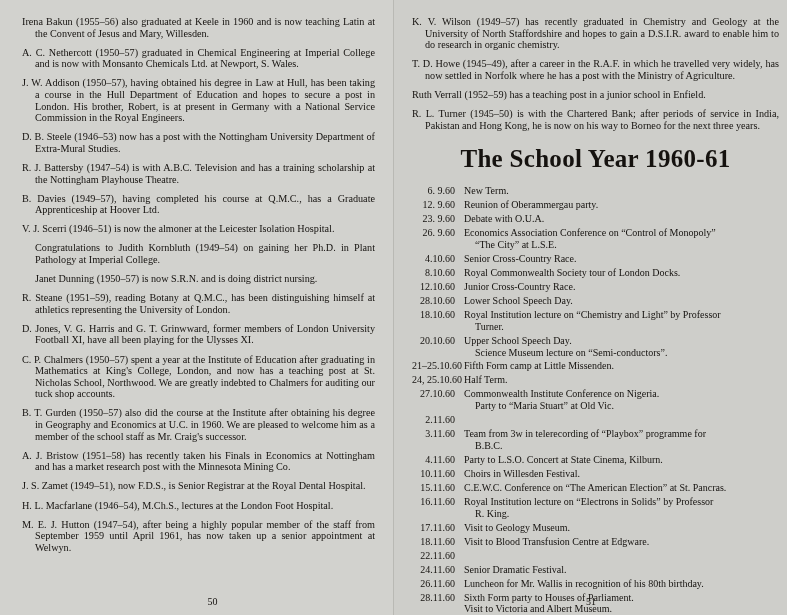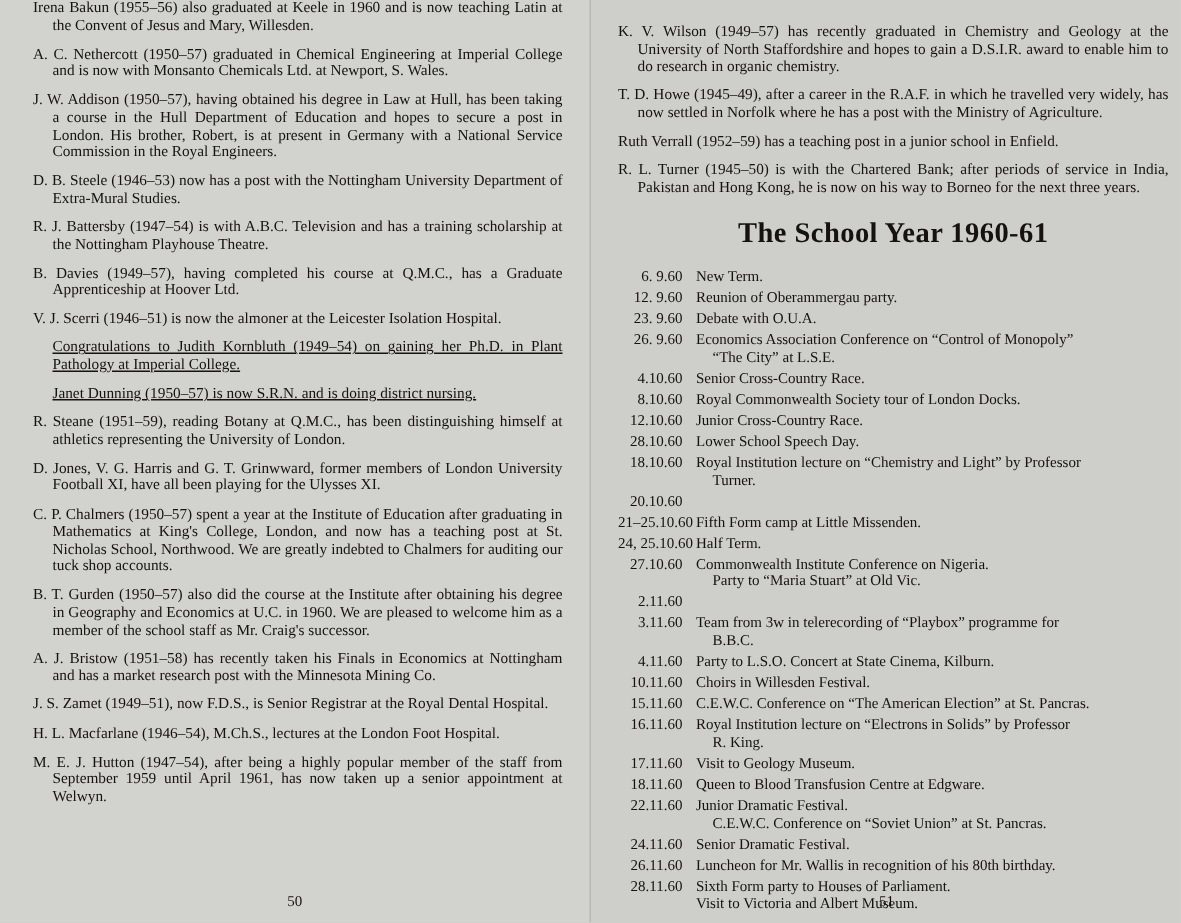--- a/index.html
+++ b/index.html
@@ -22,46 +22,45 @@
     display: flex;
     flex-direction: row;
   }
   .col {
     box-sizing: border-box;
     position: relative;
     height: 615px;
   }
   .col-left {
     width: 393px;
-    padding: 0 18px 8px 22px;
+    padding: 16px 18px 8px 22px;
     background: #d2d2ce;
   }
   .col-right {
     width: 394px;
     padding: 16px 8px 8px 18px;
     background: #cececa;
     border-left: 1px solid #b9b9b4;
   }
   .entry {
     font-size: 10.2px;
     line-height: 11.6px;
     text-align: justify;
     margin-bottom: 7.5px;
     text-indent: 0;
     padding-left: 13px;
     text-indent: -13px;
   }
   .entry.noind {
     padding-left: 13px;
     text-indent: 0;
-    text-decoration: underline;
   }
   .section-title {
     text-align: center;
-    font-size: 19px;
+    font-size: 25px;
     font-weight: bold;
     margin: 14px 0 12px 0;
     letter-spacing: 0.3px;
   }
   .cal {
     margin-top: 2px;
   }
   .cal-row {
     display: flex;
     flex-direction: row;
@@ -88,21 +87,21 @@
     display: block;
     padding-left: 0px;
   }
   .folio {
     position: absolute;
     bottom: 8px;
     font-size: 10px;
     text-align: center;
   }
   .folio-left {
-    left: 0;
+    left: 16px;
     width: 393px;
   }
   .folio-right {
     left: 0;
     width: 394px;
     text-align: center;
   }
 </style>
 </head>
 <body>
@@ -174,20 +173,21 @@
         <div class="cal-row">
           <div class="cal-date">28.10.60</div>
           <div class="cal-text">Lower School Speech Day.</div>
         </div>
         <div class="cal-row">
           <div class="cal-date">18.10.60</div>
           <div class="cal-text">Royal Institution lecture on “Chemistry and Light” by Professor<span class="sub">Turner.</span></div>
         </div>
         <div class="cal-row">
           <div class="cal-date">20.10.60</div>
+          <div class="cal-text">Upper School Speech Day.<span class="sub">Science Museum lecture on “Semi-conductors”.</span></div>
         </div>
         <div class="cal-row">
           <div class="cal-date">21–25.10.60</div>
           <div class="cal-text">Fifth Form camp at Little Missenden.</div>
         </div>
         <div class="cal-row">
           <div class="cal-date">24, 25.10.60</div>
           <div class="cal-text">Half Term.</div>
         </div>
         <div class="cal-row">
@@ -216,25 +216,24 @@
         <div class="cal-row">
           <div class="cal-date">16.11.60</div>
           <div class="cal-text">Royal Institution lecture on “Electrons in Solids” by Professor<span class="sub">R. King.</span></div>
         </div>
         <div class="cal-row">
           <div class="cal-date">17.11.60</div>
           <div class="cal-text">Visit to Geology Museum.</div>
         </div>
         <div class="cal-row">
           <div class="cal-date">18.11.60</div>
-          <div class="cal-text">Queen to Blood Transfusion Centre at Edgware.</div>
+          <div class="cal-text">Visit to Blood Transfusion Centre at Edgware.</div>
         </div>
         <div class="cal-row">
           <div class="cal-date">22.11.60</div>
-          <div class="cal-text">Junior Dramatic Festival.<span class="sub">C.E.W.C. Conference on “Soviet Union” at St. Pancras.</span></div>
         </div>
         <div class="cal-row">
           <div class="cal-date">24.11.60</div>
           <div class="cal-text">Senior Dramatic Festival.</div>
         </div>
         <div class="cal-row">
           <div class="cal-date">26.11.60</div>
           <div class="cal-text">Luncheon for Mr. Wallis in recognition of his 80th birthday.</div>
         </div>
         <div class="cal-row">

